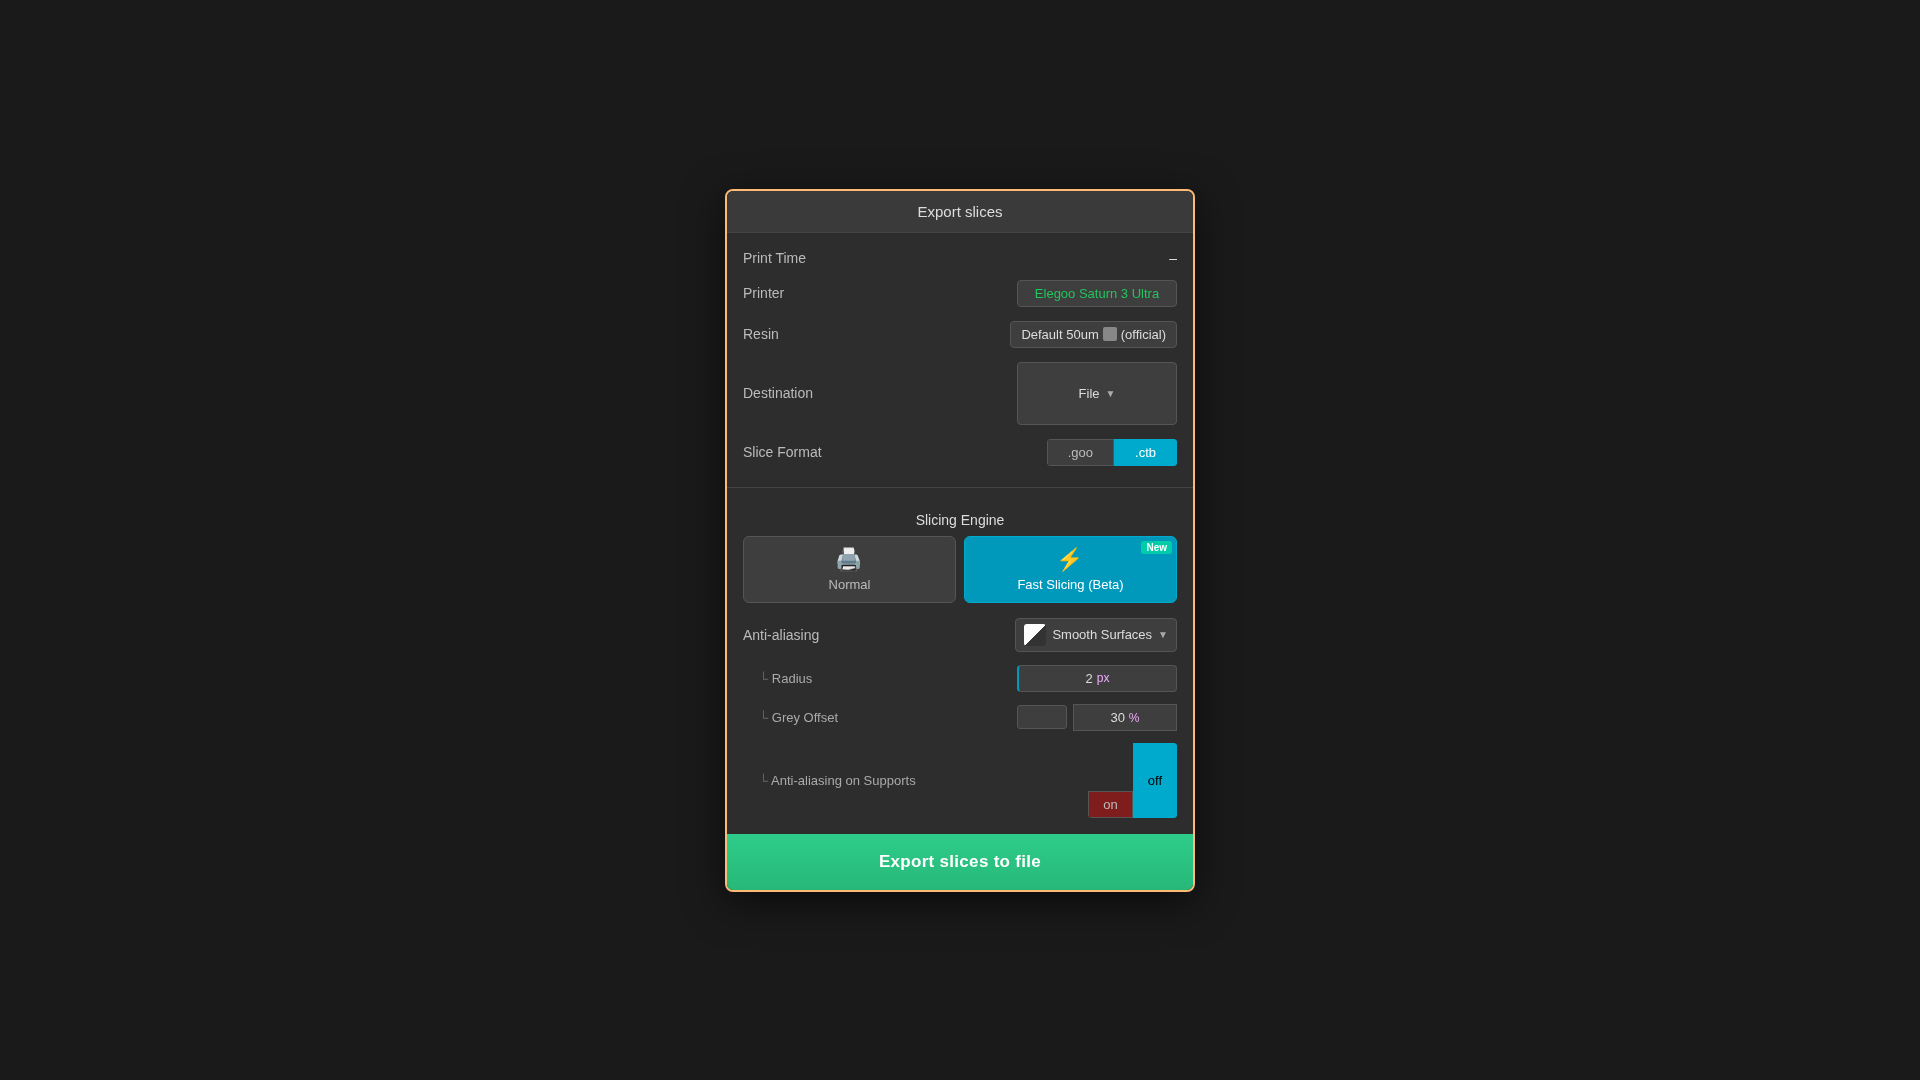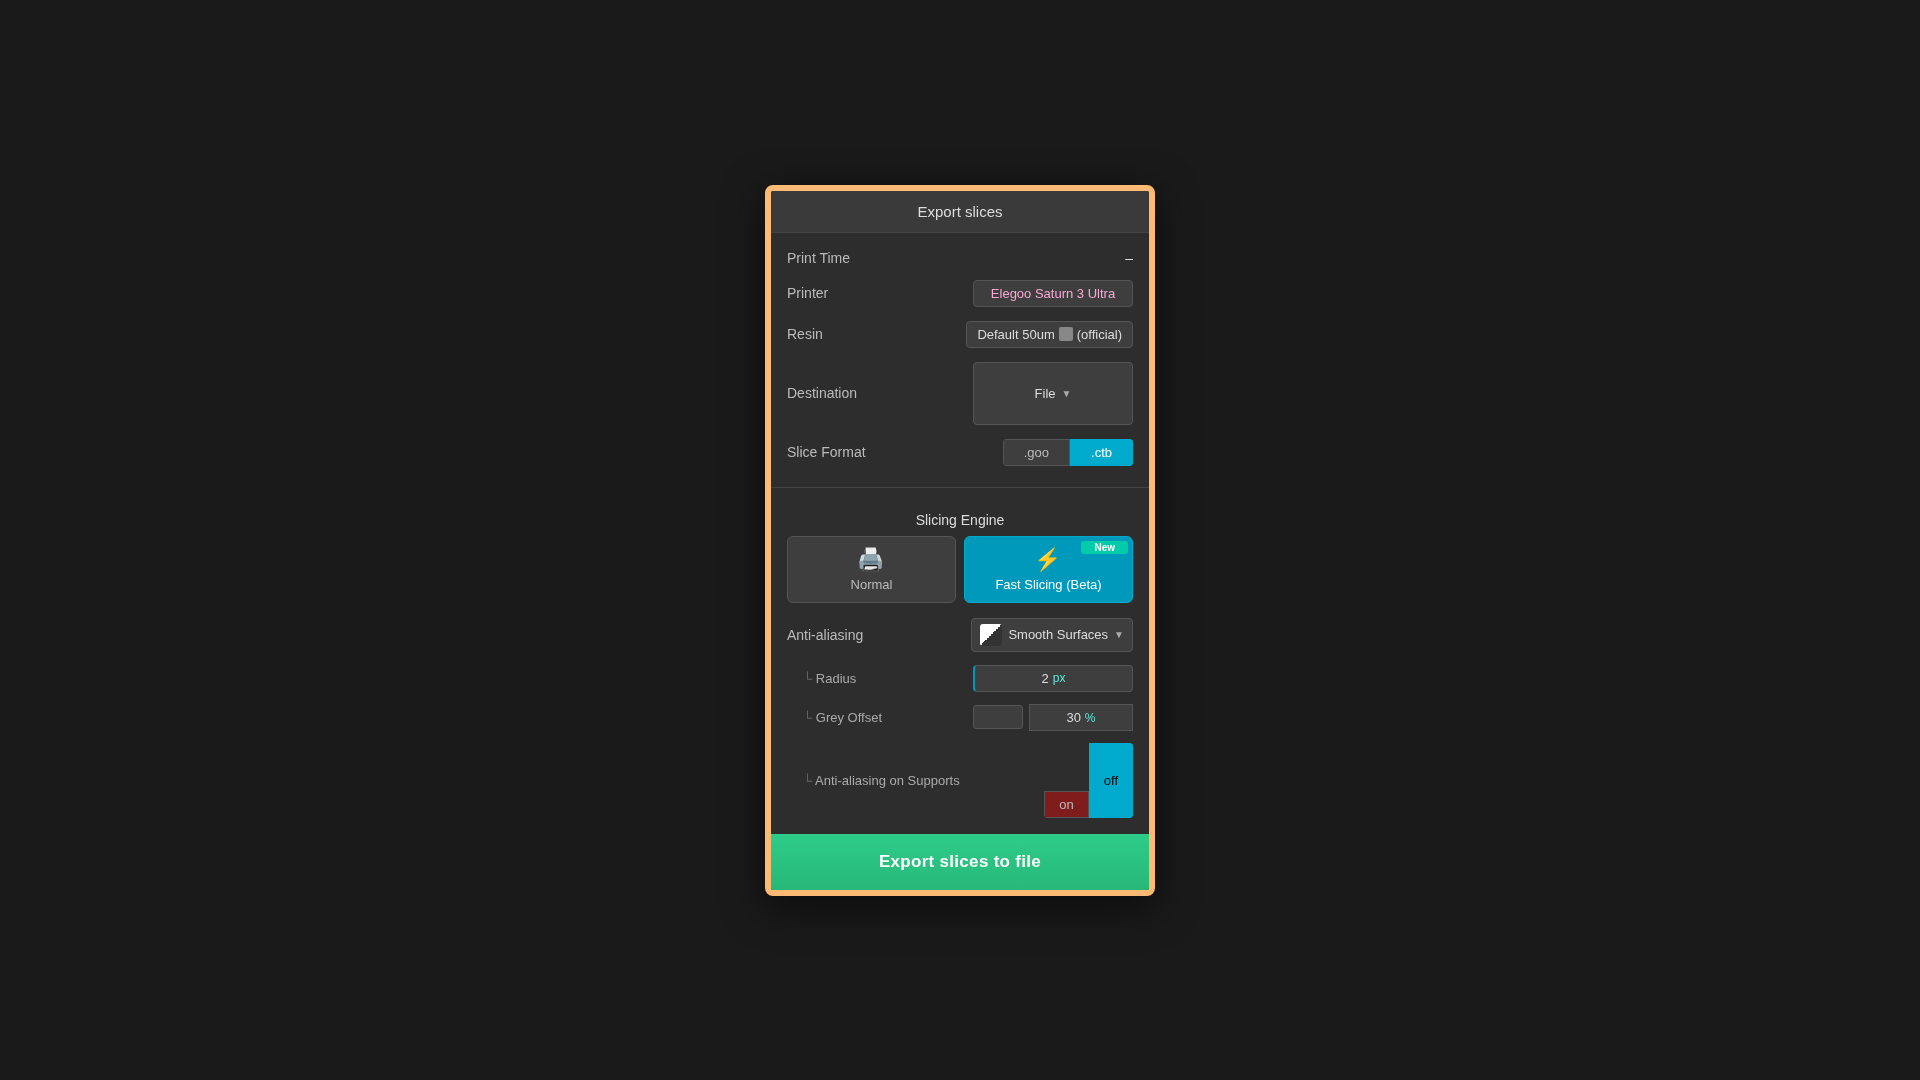--- a/index.html
+++ b/index.html
@@ -8,26 +8,26 @@
       width: 1920px;
       height: 1080px;
       background: #1a1a1a;
       display: flex;
       align-items: center;
       justify-content: center;
       font-family: -apple-system, BlinkMacSystemFont, 'Segoe UI', sans-serif;
     }
 
     .dialog {
-      width: 390px;
+      width: 470px;
       background: #2d2d2d;
       border-radius: 8px;
       overflow: hidden;
       box-shadow: 0 10px 40px rgba(0,0,0,0.6);
-      border: 6px solid #fdba74;
+      border: 2px solid #fdba74;
     }
 
     .dialog-title {
       background: #3a3a3a;
       color: #ddd;
       text-align: center;
       padding: 12px;
       font-size: 15px;
       font-weight: 500;
       border-bottom: 1px solid #444;
@@ -51,21 +51,21 @@
 
     .row-value {
       color: #ddd;
       font-size: 14px;
     }
 
     .field-box {
       background: #3e3e3e;
       border: 1px solid #555;
       border-radius: 4px;
-      color: #f9a8d4;
+      color: #22c55e;
       font-size: 13px;
       padding: 5px 10px;
       min-width: 160px;
       text-align: center;
     }
 
     .field-box-small {
       background: #3e3e3e;
       border: 1px solid #555;
       border-radius: 4px;
@@ -177,21 +177,21 @@
       font-size: 22px;
     }
 
     .new-badge {
       position: absolute;
       top: 4px;
       right: 4px;
       background: #00ccaa;
       color: white;
       font-size: 10px;
-      padding: 1px 13px;
+      padding: 1px 5px;
       border-radius: 3px;
       font-weight: bold;
     }
 
     .aa-row {
       display: flex;
       align-items: center;
       justify-content: space-between;
       padding: 7px 0;
     }
@@ -313,21 +313,21 @@
       color: white;
       font-size: 17px;
       font-weight: 600;
       border: none;
       cursor: pointer;
       text-align: center;
       letter-spacing: 0.3px;
     }
 
     .unit {
-      color: #5eead4;
+      color: #f0abfc;
       font-size: 12px;
     }
   </style>
 </head>
 <body>
 
 <div class="dialog">
 
   
   <div class="dialog-title">Export slices</div>

